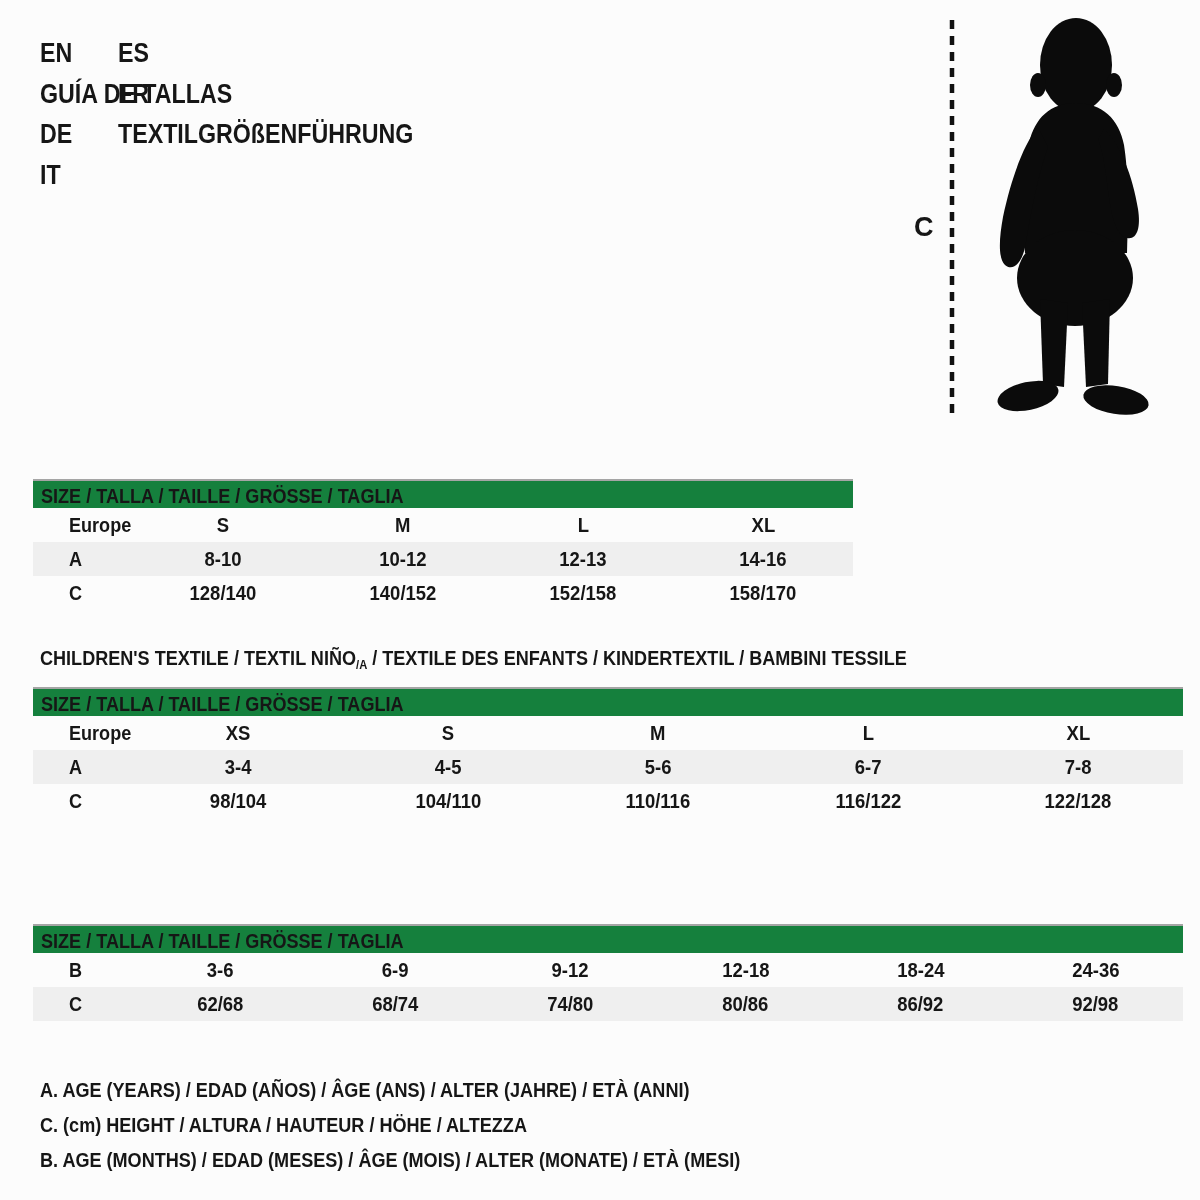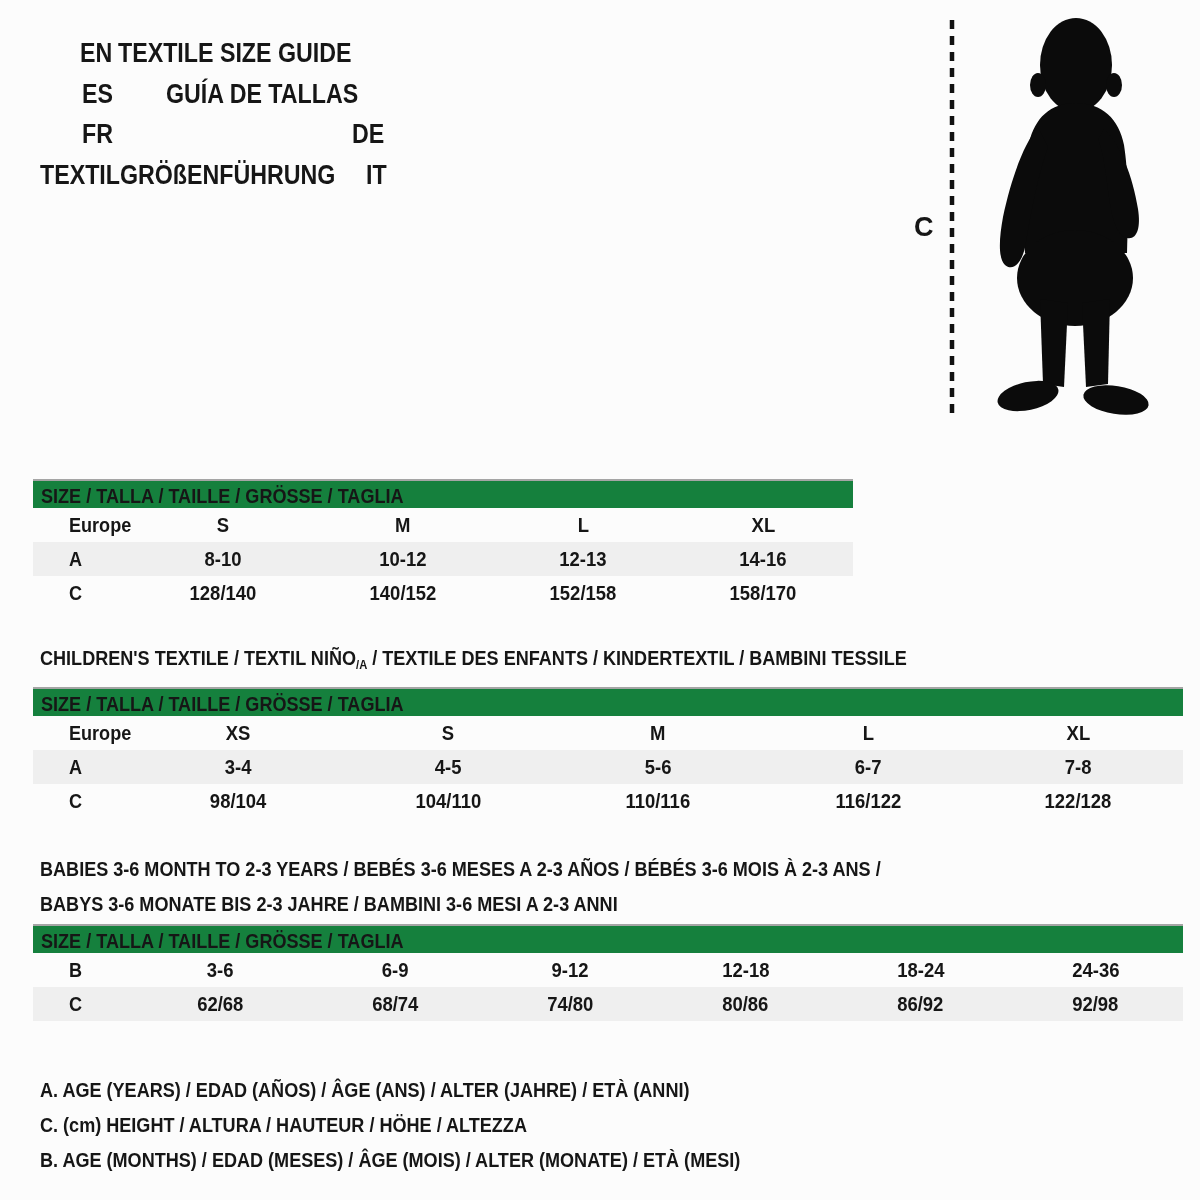--- a/index.html
+++ b/index.html
@@ -8,21 +8,21 @@
     width:1200px;height:1200px;
     background:#fcfcfc;
     font-family:"Liberation Sans",sans-serif;
     color:#161616;
     overflow:hidden;
   }
   .cond{display:inline-block;transform:scaleX(0.86);transform-origin:0 50%;white-space:nowrap;}
   .condc{display:inline-block;transform:scaleX(0.88);white-space:nowrap;}
 
   
-  .lang{position:absolute;left:40px;top:33px;display:grid;grid-template-columns:78px auto;row-gap:0;text-align:right;}
+  .lang{position:absolute;left:40px;top:33px;display:grid;grid-template-columns:78px auto;row-gap:0;}
   .lang .cell{height:40.6px;line-height:40.6px;font-size:27px;font-weight:700;}
 
   
   .sil-svg{position:absolute;left:938px;top:10px;}
   .c-label{position:absolute;left:914px;top:212px;font-size:27px;font-weight:700;}
 
   
   .sec-title{position:absolute;left:40px;font-size:21px;font-weight:700;line-height:24px;}
   .sub{font-size:13px;vertical-align:-4px;}
 
@@ -49,21 +49,20 @@
   .legend{position:absolute;left:40px;top:1072px;font-size:21px;font-weight:700;}
   .legend .line{height:35px;line-height:35px;}
 </style>
 </head>
 <body>
 
 <div class="page">
 
   <div class="lang">
     <div class="cell"><span class="cond">EN</span></div>
-    <div class="cell"><span class="cond">TEXTILE SIZE GUIDE</span></div>
     <div class="cell"><span class="cond">ES</span></div>
     <div class="cell"><span class="cond">GUÍA DE TALLAS</span></div>
     <div class="cell"><span class="cond">FR</span></div>
     <div class="cell"><span class="cond">DE</span></div>
     <div class="cell"><span class="cond">TEXTILGRÖßENFÜHRUNG</span></div>
     <div class="cell"><span class="cond">IT</span></div>
   </div>
 
   <div class="c-label">C</div>
 
@@ -144,24 +143,20 @@
     <div class="trow">
       <div class="lbl"><span class="cond">C</span></div>
       <div class="val"><span class="condc">98/104</span></div>
       <div class="val"><span class="condc">104/110</span></div>
       <div class="val"><span class="condc">110/116</span></div>
       <div class="val"><span class="condc">116/122</span></div>
       <div class="val"><span class="condc">122/128</span></div>
     </div>
   </div>
 
-  <div class="sec-title" style="top:851px;line-height:35px;">
-    <span class="cond">BABIES 3-6 MONTH TO 2-3 YEARS / BEBÉS 3-6 MESES A 2-3 AÑOS / BÉBÉS 3-6 MOIS À 2-3 ANS /</span><br>
-    <span class="cond">BABYS 3-6 MONATE BIS 2-3 JAHRE / BAMBINI 3-6 MESI A 2-3 ANNI</span>
-  </div>
   <div class="sz-table t3" style="top:924px;">
     <div class="thead">
       <span class="cond">SIZE / TALLA / TAILLE / GRÖSSE / TAGLIA</span>
     </div>
     <div class="trow">
       <div class="lbl"><span class="cond">B</span></div>
       <div class="val"><span class="condc">3-6</span></div>
       <div class="val"><span class="condc">6-9</span></div>
       <div class="val"><span class="condc">9-12</span></div>
       <div class="val"><span class="condc">12-18</span></div>

